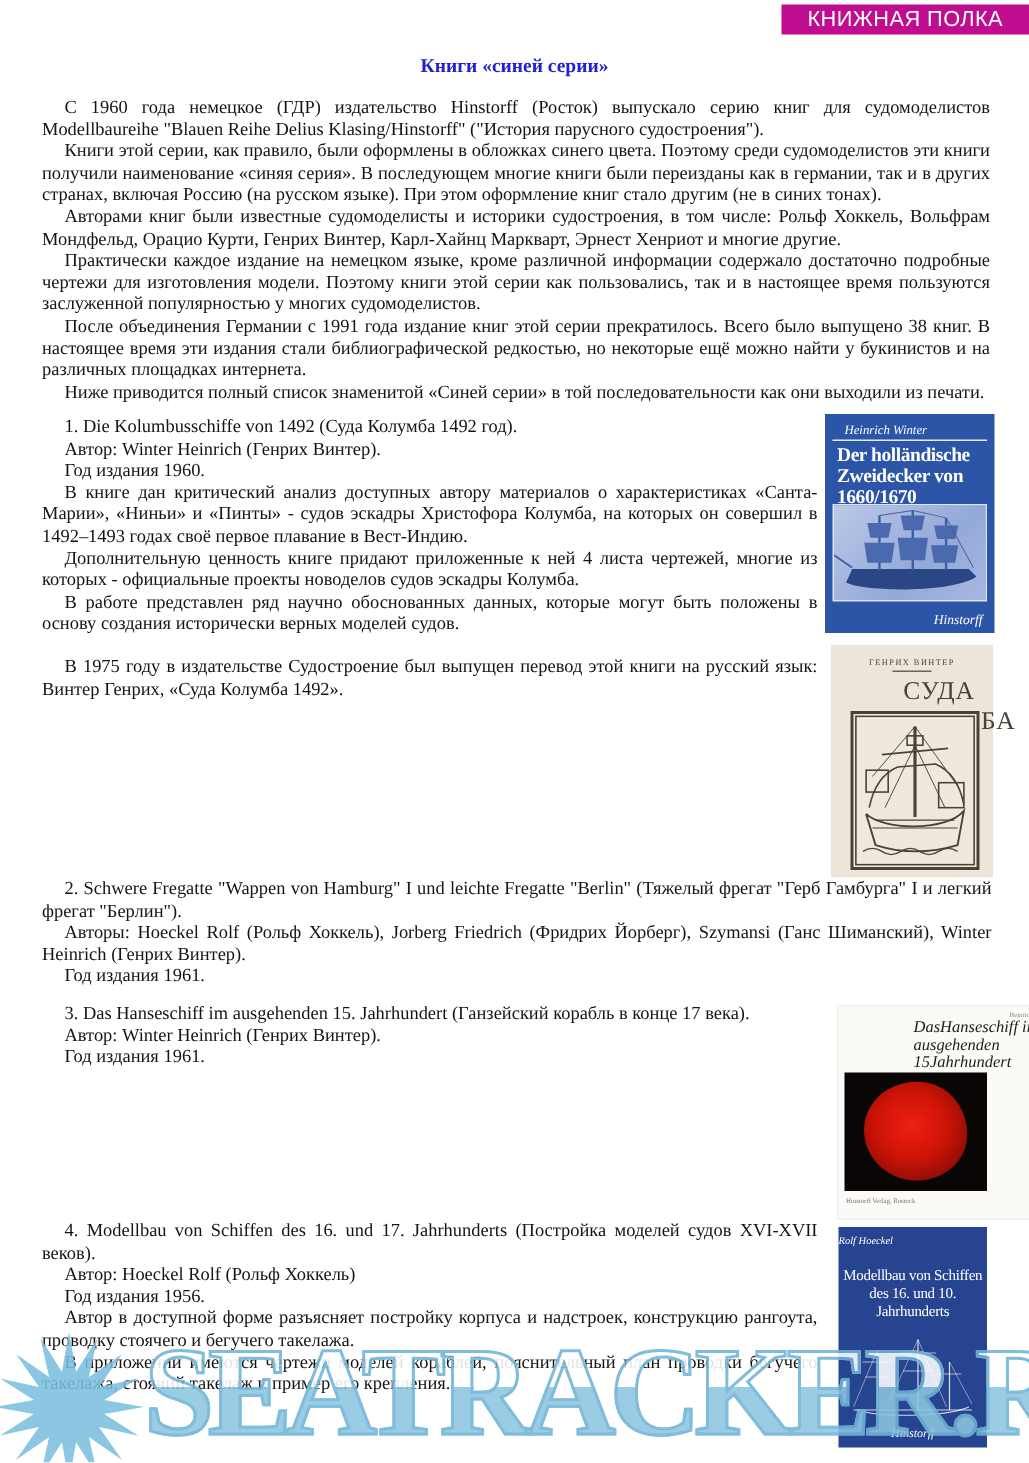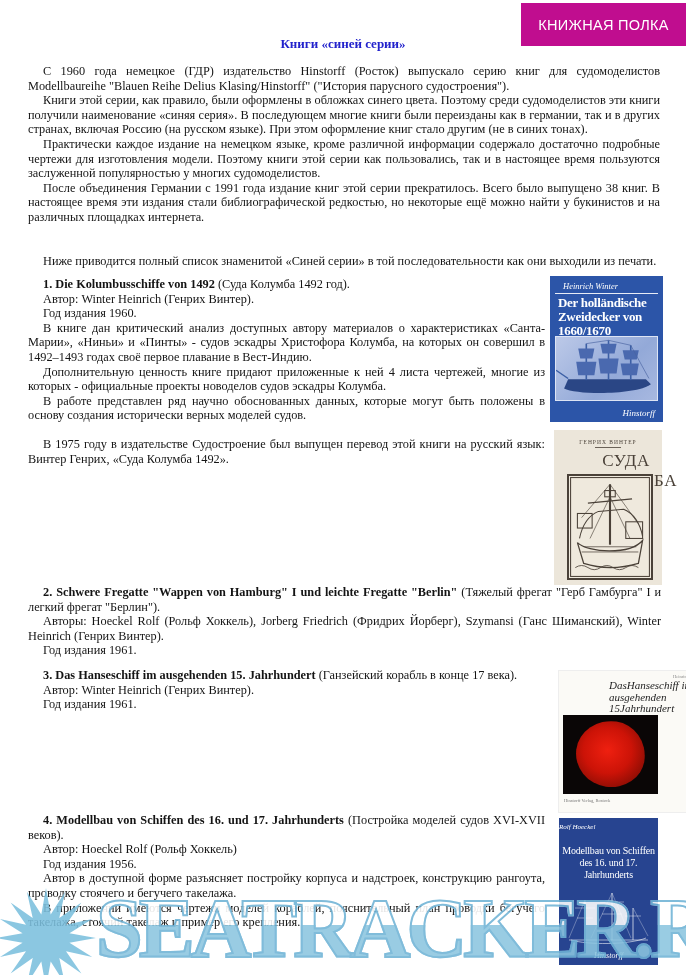--- a/index.html
+++ b/index.html
@@ -1,36 +1,36 @@
 <!DOCTYPE html>
 <html><head>
 <meta charset="utf-8">
 <style>
   html,body{margin:0;padding:0;background:#fff;}
   .page{position:relative;width:686px;height:975px;background:#ffffff;overflow:hidden;
         font-family:"Liberation Serif",serif;color:#141414;}
   .page p{margin:0;text-indent:15px;text-align:justify;font-size:12.3px;line-height:14.6px;}
 
-  .badge{position:absolute;left:521px;top:3px;width:165px;height:43px;background:#c00d8f;
+  .badge{position:absolute;left:521px;top:3px;width:165px;height:20px;background:#c00d8f;
          color:#fff;font-family:"Liberation Sans",sans-serif;font-size:14.5px;
          display:flex;align-items:center;justify-content:center;letter-spacing:.3px;}
 
   .page-title{position:absolute;left:0;top:36px;width:100%;margin:0;text-align:center;
               font-size:13px;font-weight:bold;color:#2222cc;}
 
   .intro{position:absolute;left:28px;top:64px;width:632px;}
   .list-intro{position:absolute;left:28px;top:254px;width:632px;}
   .note1975{position:absolute;left:28px;top:437px;width:517px;}
 
   .book{position:absolute;left:28px;}
   .book1{top:277px;width:517px;}
   .book2{top:585px;width:633px;}
   .book3{top:668px;width:517px;}
   .book4{top:813px;width:517px;}
-  .bhead b{font-weight:bold;}
+  .bhead b{font-weight:normal;}
 
   
   .cover{position:absolute;z-index:2;}
   .cover1{left:550px;top:276px;width:113px;height:146px;background:#2c55a8;color:#fff;}
   .c1-author{font-style:italic;font-size:8.5px;padding:5px 8px 2px 8px;margin:0 5px;
              border-bottom:1px solid #e8ecf6;}
   .c1-title{font-size:13px;font-weight:bold;line-height:14px;letter-spacing:-.3px;
             padding:2px 4px 0 8px;}
   .c1-panel{position:absolute;left:5px;right:5px;top:60px;bottom:21px;
             background:linear-gradient(135deg,#bcc9e8 0%,#93a9d8 60%,#a7b8e0 100%);
@@ -79,20 +79,21 @@
 
 <div class="page">
 
   <div class="badge">КНИЖНАЯ ПОЛКА</div>
 
   <h1 class="page-title">Книги «синей серии»</h1>
 
   <div class="intro">
     <p>С 1960 года немецкое (ГДР) издательство Hinstorff (Росток) выпускало серию книг для судомоделистов Modellbaureihe "Blauen Reihe Delius Klasing/Hinstorff" ("История парусного судостроения").</p>
     <p>Книги этой серии, как правило, были оформлены в обложках синего цвета. Поэтому среди судомоделистов эти книги получили наименование «синяя серия». В последующем многие книги были переизданы как в германии, так и в других странах, включая Россию (на русском языке). При этом оформление книг стало другим (не в синих тонах).</p>
+    <p>Авторами книг были известные судомоделисты и историки судостроения, в том числе: Рольф Хоккель, Вольфрам Мондфельд, Орацио Курти, Генрих Винтер, Карл-Хайнц Маркварт, Эрнест Хенриот и многие другие.</p>
     <p>Практически каждое издание на немецком языке, кроме различной информации содержало достаточно подробные чертежи для изготовления модели. Поэтому книги этой серии как пользовались, так и в настоящее время пользуются заслуженной популярностью у многих судомоделистов.</p>
     <p>После объединения Германии с 1991 года издание книг этой серии прекратилось. Всего было выпущено 38 книг. В настоящее время эти издания стали библиографической редкостью, но некоторые ещё можно найти у букинистов и на различных площадках интернета.</p>
   </div>
 
   <p class="list-intro">Ниже приводится полный список знаменитой «Синей серии» в той последовательности как они выходили из печати.</p>
 
   <section class="book book1">
     <p class="bhead"><b>1. Die Kolumbusschiffe von 1492</b><span> (Суда Колумба 1492 год).</span></p>
     <p>Автор: Winter Heinrich (Генрих Винтер).</p>
     <p>Год издания 1960.</p>
@@ -177,21 +178,21 @@
     <div class="c3-author">Heinrich Winter</div>
     <div class="c3-title">DasHanseschiff im ausgehenden 15Jahrhundert</div>
     <div class="c3-seal">
       <div class="c3-blob"></div>
     </div>
     <div class="c3-pub">Hinstorff Verlag, Rostock</div>
   </div>
 
   <div class="cover cover4">
     <div class="c4-author">Rolf Hoeckel</div>
-    <div class="c4-title">Modellbau von Schiffen des 16. und 17. Jahrhunderts</div>
+    <div class="c4-title">Modellbau von Schiffen des 16. und 10. Jahrhunderts</div>
     <div class="c4-art">
       <svg width="100%" height="100%" viewBox="0 0 83 55" preserveAspectRatio="none">
         <line x1="2" y1="50" x2="81" y2="50" stroke="rgba(255,255,255,.8)" stroke-width="0.7"></line>
         <line x1="18" y1="10" x2="18" y2="50" stroke="rgba(255,255,255,.85)" stroke-width="0.8"></line>
         <line x1="45" y1="3" x2="45" y2="50" stroke="rgba(255,255,255,.85)" stroke-width="0.8"></line>
         <line x1="66" y1="18" x2="66" y2="50" stroke="rgba(255,255,255,.85)" stroke-width="0.8"></line>
         <line x1="8" y1="18" x2="28" y2="18" stroke="rgba(255,255,255,.7)" stroke-width="0.6"></line>
         <line x1="10" y1="28" x2="26" y2="28" stroke="rgba(255,255,255,.7)" stroke-width="0.6"></line>
         <line x1="33" y1="12" x2="57" y2="12" stroke="rgba(255,255,255,.7)" stroke-width="0.6"></line>
         <line x1="35" y1="24" x2="55" y2="24" stroke="rgba(255,255,255,.7)" stroke-width="0.6"></line>

